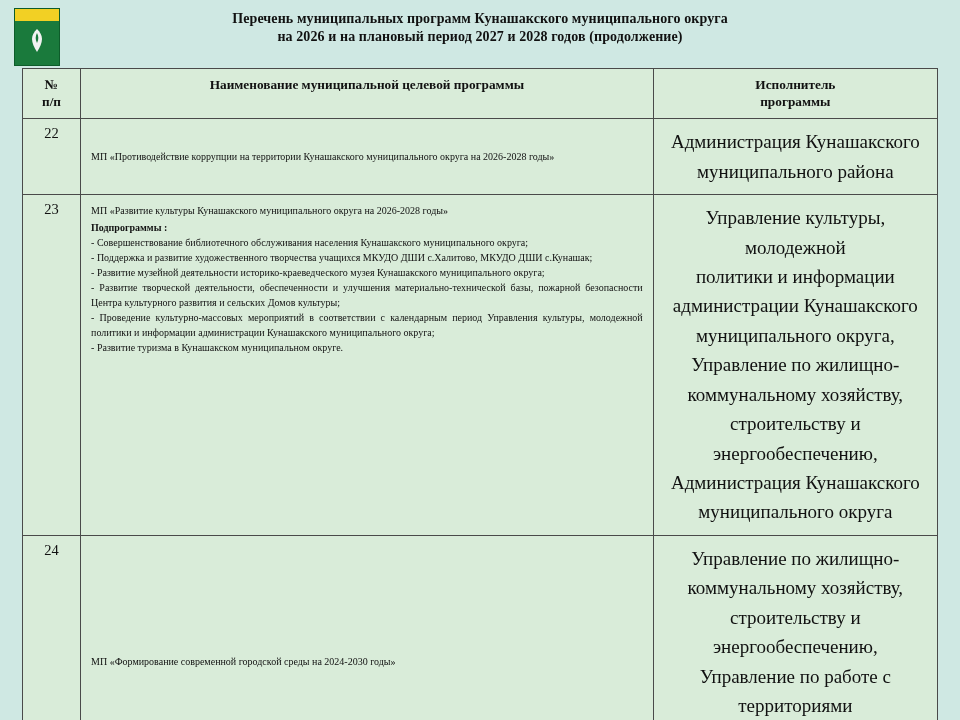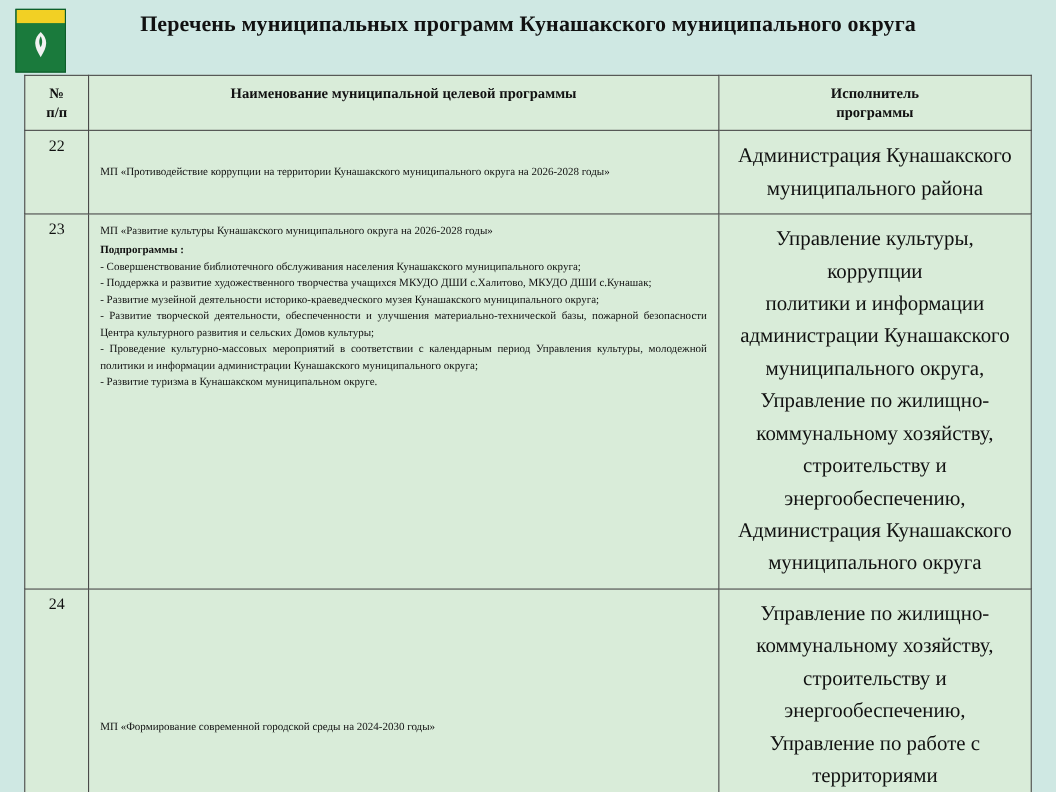--- a/index.html
+++ b/index.html
@@ -43,21 +43,21 @@
     top: 18px;
     transform: translateX(-50%);
     width: 22px;
     height: 28px;
   }
   .title-wrap {
     padding: 10px 70px 4px 70px;
     text-align: center;
   }
   .title {
-    font-size: 20px;
+    font-size: 14px;
     font-weight: bold;
     color: #111111;
     line-height: 1.28;
     letter-spacing: 0.1px;
   }
   table.ptable {
     position: absolute;
     left: 22px;
     top: 68px;
     width: 916px;
@@ -122,20 +122,21 @@
   <div class="emblem">
     <div class="top-bar"></div>
     <svg class="bird" viewBox="0 0 22 28">
       <path d="M11 2 C8 5, 6 8, 6 12 C6 16, 8 20, 11 25 C14 20, 16 16, 16 12 C16 8, 14 5, 11 2 Z" fill="#f2f2f2"></path>
       <path d="M11 6 C9.5 9, 9 12, 11 16 C13 12, 12.5 9, 11 6 Z" fill="#1a7a3c"></path>
     </svg>
   </div>
 
   <div class="title-wrap">
     <div class="title">Перечень муниципальных программ Кунашакского муниципального округа</div>
+    <div class="title">на 2026 и на плановый период 2027 и 2028 годов (продолжение)</div>
   </div>
 
   <table class="ptable">
     <colgroup>
       <col class="col-num">
       <col class="col-name">
       <col class="col-exec">
     </colgroup>
     <thead>
       <tr>
@@ -167,21 +168,21 @@
           <span class="pline">МП «Развитие культуры Кунашакского муниципального округа на 2026-2028 годы»</span>
           <span class="subhead">Подпрограммы :</span>
           <span class="pline">- Совершенствование библиотечного обслуживания населения Кунашакского муниципального округа;</span>
           <span class="pline">- Поддержка и развитие художественного творчества учащихся МКУДО ДШИ с.Халитово, МКУДО ДШИ с.Кунашак;</span>
           <span class="pline">- Развитие музейной деятельности историко-краеведческого музея Кунашакского муниципального округа;</span>
           <span class="pline">- Развитие творческой деятельности, обеспеченности и улучшения материально-технической базы, пожарной безопасности Центра культурного развития и сельских Домов культуры;</span>
           <span class="pline">- Проведение культурно-массовых мероприятий в соответствии с календарным период Управления культуры, молодежной политики и информации администрации Кунашакского муниципального округа;</span>
           <span class="pline">- Развитие туризма в Кунашакском муниципальном округе.</span>
         </td>
         <td class="exec">
-          <span class="pline">Управление культуры, коррупции</span>
+          <span class="pline">Управление культуры, молодежной</span>
           <span class="pline">политики и информации</span>
           <span class="pline">администрации Кунашакского</span>
           <span class="pline">муниципального округа,</span>
           <span class="pline">Управление по жилищно-</span>
           <span class="pline">коммунальному хозяйству,</span>
           <span class="pline">строительству и энергообеспечению,</span>
           <span class="pline">Администрация Кунашакского</span>
           <span class="pline">муниципального округа</span>
         </td>
       </tr>

